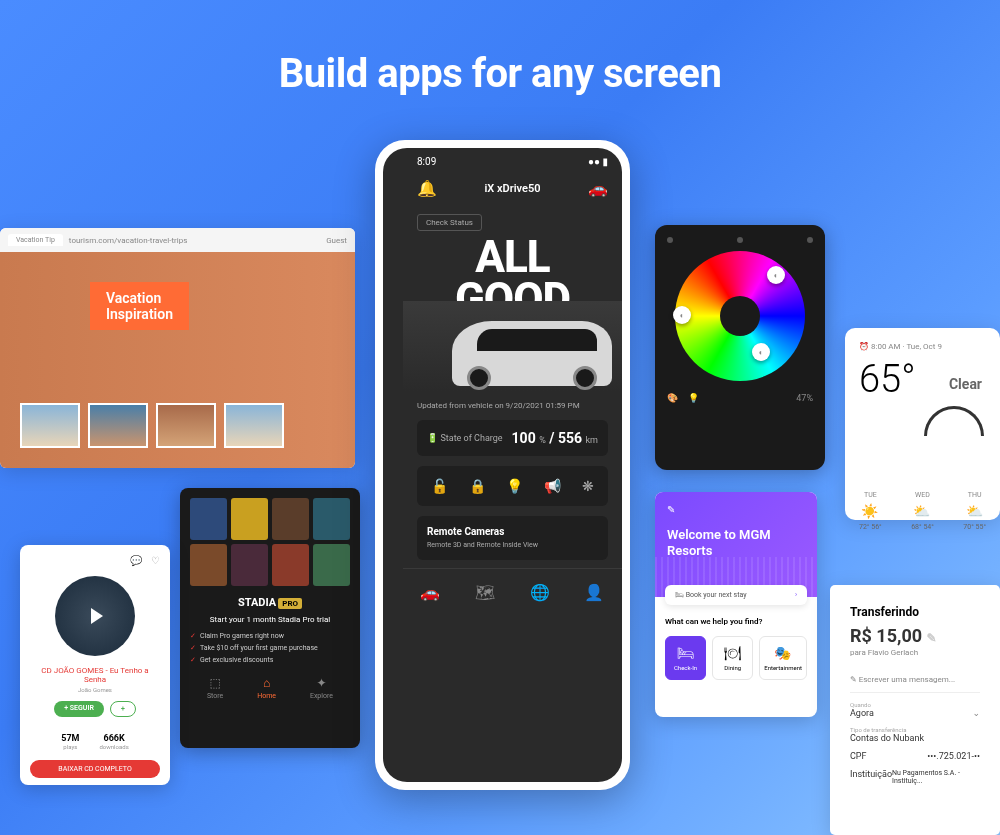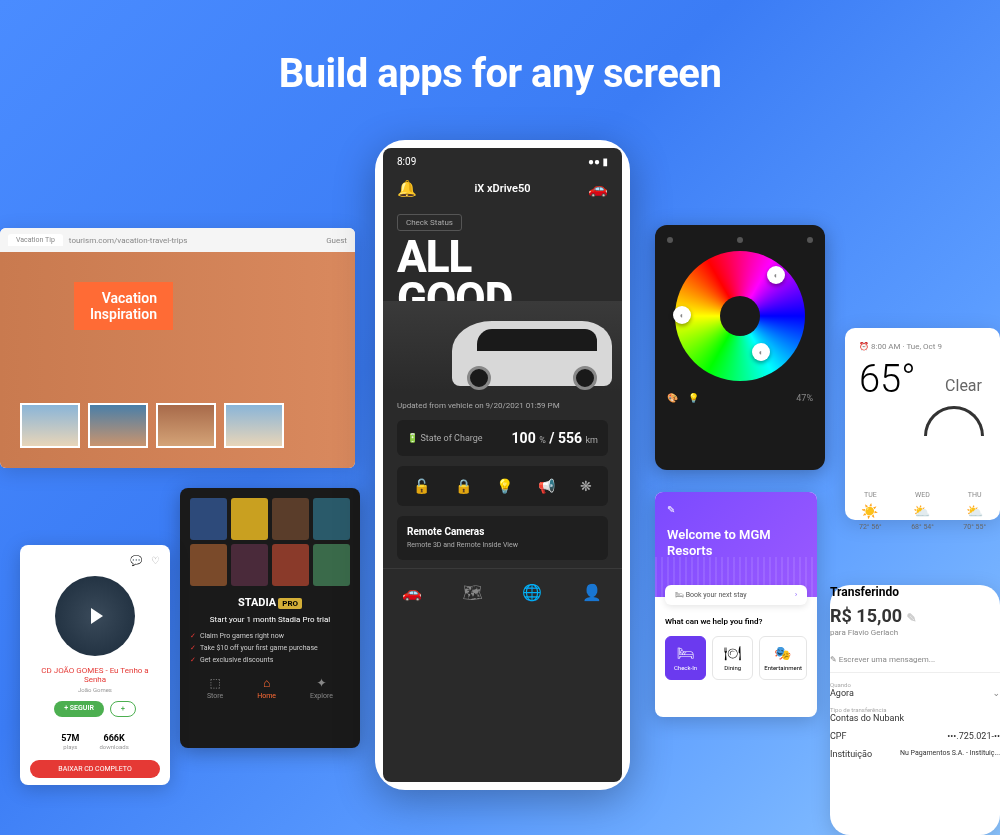--- a/index.html
+++ b/index.html
@@ -4,21 +4,21 @@
 <style>
 * { margin: 0; padding: 0; box-sizing: border-box; font-family: -apple-system, BlinkMacSystemFont, 'Segoe UI', Roboto, sans-serif; }
 body { width: 1000px; height: 835px; background: linear-gradient(135deg, #4a8cff 0%, #3b7cf5 40%, #5b9cff 70%, #8bc4ff 100%); position: relative; overflow: hidden; }
 .headline { position: absolute; top: 50px; left: 50%; transform: translateX(-50%); color: #fff; font-size: 40px; font-weight: 700; letter-spacing: -0.5px; }
 
 
 .browser-card { position: absolute; top: 228px; left: 0; width: 355px; height: 240px; background: #fff; border-radius: 6px; box-shadow: 0 4px 20px rgba(0,0,0,.15); overflow: hidden; }
 .browser-bar { height: 24px; background: #f5f5f5; display: flex; align-items: center; padding: 0 8px; font-size: 8px; color: #888; gap: 6px; }
 .browser-tab { background: #fff; padding: 2px 8px; border-radius: 3px 3px 0 0; font-size: 7px; }
 .browser-content { height: 216px; background: linear-gradient(90deg, #c97a4f, #d9895e); position: relative; }
-.vacation-banner { position: absolute; top: 30px; left: 74px; background: #ff6b35; color: #fff; padding: 8px 16px; font-size: 14px; font-weight: 600; text-align: right; }
+.vacation-banner { position: absolute; top: 30px; left: 90px; background: #ff6b35; color: #fff; padding: 8px 16px; font-size: 14px; font-weight: 600; text-align: left; }
 .photo-strip { position: absolute; bottom: 20px; left: 20px; right: 20px; display: flex; gap: 8px; }
 .photo { width: 60px; height: 45px; background: #ddd; border: 2px solid #fff; }
 .photo.p1 { background: linear-gradient(#8ab5d8, #e8d5b8); }
 .photo.p2 { background: linear-gradient(#4a7fa8, #c9946e); }
 .photo.p3 { background: linear-gradient(#a86a4a, #d4a377); }
 
 
 .stadia-card { position: absolute; top: 488px; left: 180px; width: 180px; height: 260px; background: #1a1a1a; border-radius: 8px; box-shadow: 0 4px 20px rgba(0,0,0,.3); padding: 10px; color: #fff; }
 .game-grid { display: grid; grid-template-columns: repeat(4, 1fr); gap: 4px; margin-bottom: 10px; }
 .game-tile { height: 42px; border-radius: 3px; }
@@ -46,26 +46,26 @@
 .music-btn { padding: 3px 10px; border-radius: 10px; font-size: 7px; font-weight: 600; }
 .follow-btn { background: #4caf50; color: #fff; }
 .plus-btn { border: 1px solid #4caf50; color: #4caf50; }
 .music-stats { display: flex; justify-content: center; gap: 20px; font-size: 7px; text-align: center; }
 .music-stats .num { font-weight: 700; font-size: 9px; margin-top: 8px; }
 .music-stats .lbl { color: #999; font-size: 6px; }
 .download-btn { background: #e53935; color: #fff; text-align: center; border-radius: 12px; padding: 5px; font-size: 7px; margin-top: 10px; }
 
 
 .phone { position: absolute; top: 140px; left: 375px; width: 255px; height: 650px; background: #fff; border-radius: 30px; padding: 8px; box-shadow: 0 10px 40px rgba(0,0,0,.3); }
-.phone-screen { width: 100%; height: 100%; background: #2a2a2a; border-radius: 8px; overflow: hidden; color: #fff; }
+.phone-screen { width: 100%; height: 100%; background: #2a2a2a; border-radius: 24px; overflow: hidden; color: #fff; padding-left: 20px; }
 .status-bar { display: flex; justify-content: space-between; padding: 8px 14px; font-size: 10px; }
 .phone-header { display: flex; justify-content: space-between; align-items: center; padding: 4px 14px 10px; }
 .phone-title { font-size: 11px; font-weight: 600; }
 .check-badge { display: inline-block; border: 1px solid #555; border-radius: 3px; padding: 3px 8px; font-size: 8px; margin: 6px 14px; color: #aaa; }
-.all-good { padding: 0 14px; }
+.all-good { padding: 0 14px; text-align: center; }
 .all-good-text { font-size: 44px; font-weight: 800; line-height: 0.95; letter-spacing: -1px; }
 .car-area { height: 90px; background: linear-gradient(#3a3a3a, #2a2a2a); margin: -20px 0 0; position: relative; }
 .car-shape { position: absolute; right: 10px; bottom: 5px; width: 160px; height: 65px; background: #d8d8d8; border-radius: 40px 30px 8px 8px / 30px 25px 8px 8px; }
 .car-shape::before { content: ''; position: absolute; top: 8px; left: 25px; right: 15px; height: 22px; background: #1a1a1a; border-radius: 15px 12px 0 0; }
 .wheel { position: absolute; width: 24px; height: 24px; background: #1a1a1a; border-radius: 50%; bottom: -4px; border: 3px solid #888; }
 .wheel.front { right: 15px; } .wheel.rear { left: 15px; }
 .update-text { font-size: 8px; color: #aaa; padding: 10px 14px; }
 .charge-row { margin: 0 14px; background: #1f1f1f; border-radius: 6px; padding: 10px; display: flex; justify-content: space-between; align-items: center; }
 .charge-label { font-size: 9px; color: #aaa; }
 .charge-val { font-size: 14px; font-weight: 700; }
@@ -87,21 +87,21 @@
 .color-wheel::after { content: ''; position: absolute; top: 50%; left: 50%; transform: translate(-50%,-50%); width: 40px; height: 40px; background: #1a1a1a; border-radius: 50%; }
 .color-handle { position: absolute; width: 18px; height: 18px; background: #fff; border-radius: 50%; box-shadow: 0 2px 4px rgba(0,0,0,.4); display: flex; align-items: center; justify-content: center; font-size: 8px; color: #888; }
 .h1 { top: 15px; right: 20px; } .h2 { left: -2px; top: 55px; } .h3 { bottom: 20px; right: 35px; }
 .color-footer { display: flex; justify-content: space-between; align-items: center; margin-top: 12px; color: #888; font-size: 9px; }
 .color-icons { display: flex; gap: 10px; }
 
 
 .weather-card { position: absolute; top: 328px; left: 845px; width: 155px; height: 192px; background: #fff; border-radius: 10px; box-shadow: 0 4px 20px rgba(0,0,0,.15); padding: 14px; }
 .weather-time { font-size: 8px; color: #888; }
 .weather-temp { font-size: 38px; font-weight: 300; margin-top: 6px; }
-.weather-cond { font-size: 16px; color: #666; position: absolute; top: 48px; right: 18px; }
+.weather-cond { font-size: 14px; color: #666; position: absolute; top: 48px; right: 18px; font-weight: bold; }
 .weather-arc { width: 60px; height: 30px; border: 3px solid #333; border-bottom: none; border-radius: 60px 60px 0 0; position: absolute; top: 78px; right: 16px; }
 .forecast { display: flex; justify-content: space-between; margin-top: 90px; }
 .forecast-day { text-align: center; }
 .forecast-day .day { font-size: 7px; color: #888; margin-bottom: 4px; }
 .forecast-day .icon { font-size: 14px; margin-bottom: 4px; }
 .forecast-day .temps { font-size: 7px; color: #666; }
 
 
 .mgm-card { position: absolute; top: 492px; left: 655px; width: 162px; height: 225px; background: #fff; border-radius: 8px; box-shadow: 0 4px 20px rgba(0,0,0,.2); overflow: hidden; }
 .mgm-hero { height: 105px; background: linear-gradient(135deg, #7b4aff, #9b5aff); padding: 12px; color: #fff; position: relative; }
@@ -109,21 +109,21 @@
 .mgm-welcome { font-size: 13px; font-weight: 600; line-height: 1.2; margin-top: 12px; }
 .mgm-book { margin: -12px 10px 8px; background: #fff; border-radius: 6px; padding: 6px 10px; font-size: 7px; color: #555; display: flex; justify-content: space-between; box-shadow: 0 2px 6px rgba(0,0,0,.1); position: relative; }
 .mgm-book .chev { color: #7b4aff; }
 .mgm-help { font-size: 8px; font-weight: 600; padding: 4px 10px; }
 .mgm-tiles { display: flex; gap: 6px; padding: 6px 10px; }
 .mgm-tile { flex: 1; border: 1px solid #e5e5e5; border-radius: 6px; padding: 8px 4px; text-align: center; font-size: 6px; }
 .mgm-tile.active { background: #6b3aef; color: #fff; border-color: #6b3aef; }
 .mgm-tile-icon { display: block; font-size: 14px; margin-bottom: 3px; }
 
 
-.transfer-card { position: absolute; top: 585px; left: 830px; width: 170px; height: 250px; background: #fff; border-radius: 20px; box-shadow: 0 4px 20px rgba(0,0,0,.15); padding: 0; }
+.transfer-card { position: absolute; top: 585px; left: 830px; width: 170px; height: 250px; background: #fff; border-radius: 5px; box-shadow: 0 4px 20px rgba(0,0,0,.15); padding: 20px; }
 .transfer-title { font-size: 12px; font-weight: 700; margin-bottom: 6px; }
 .transfer-amount { font-size: 18px; font-weight: 700; color: #333; margin-bottom: 2px; }
 .transfer-to { font-size: 8px; color: #888; margin-bottom: 10px; }
 .transfer-msg { font-size: 8px; color: #888; padding: 8px 0; border-bottom: 1px solid #eee; margin-bottom: 8px; }
 .transfer-field { margin-bottom: 8px; }
 .transfer-field .lbl { font-size: 6px; color: #aaa; }
 .transfer-field .val { font-size: 9px; color: #333; display: flex; justify-content: space-between; }
 .transfer-field .chev { color: #888; }
 </style>
 </head>

